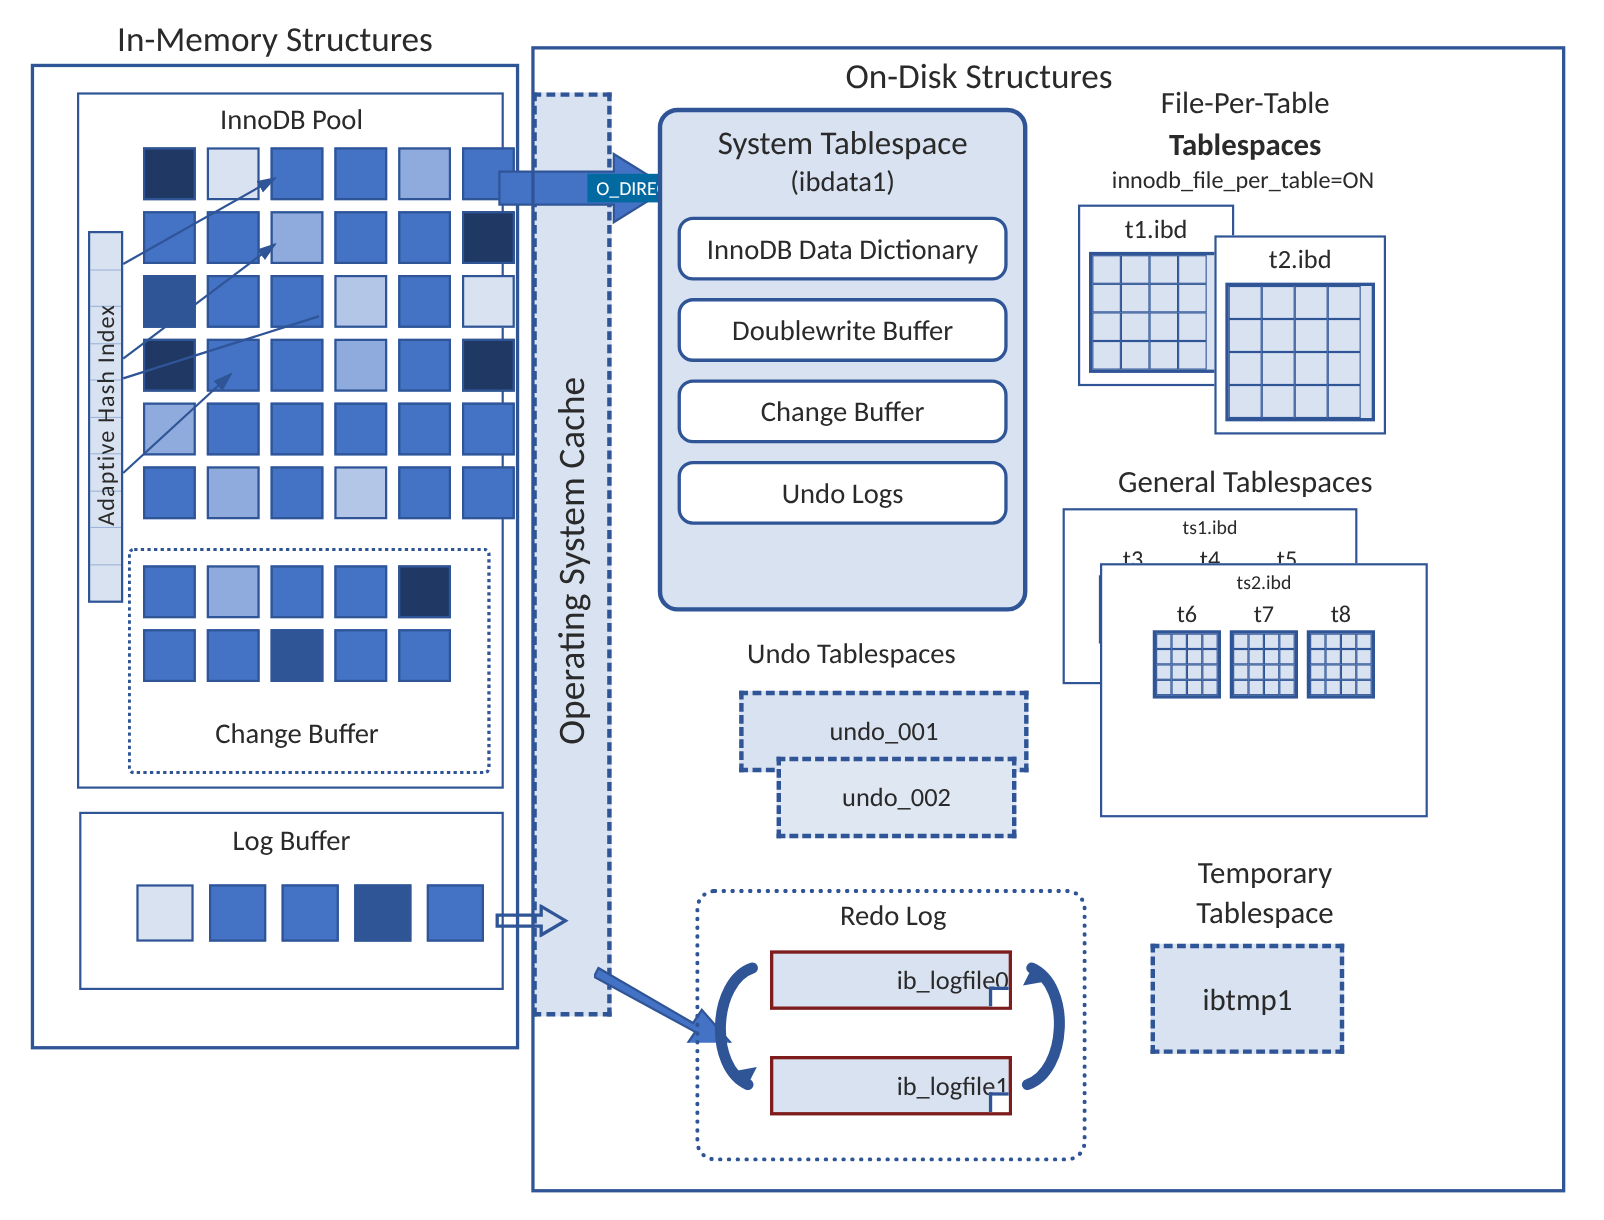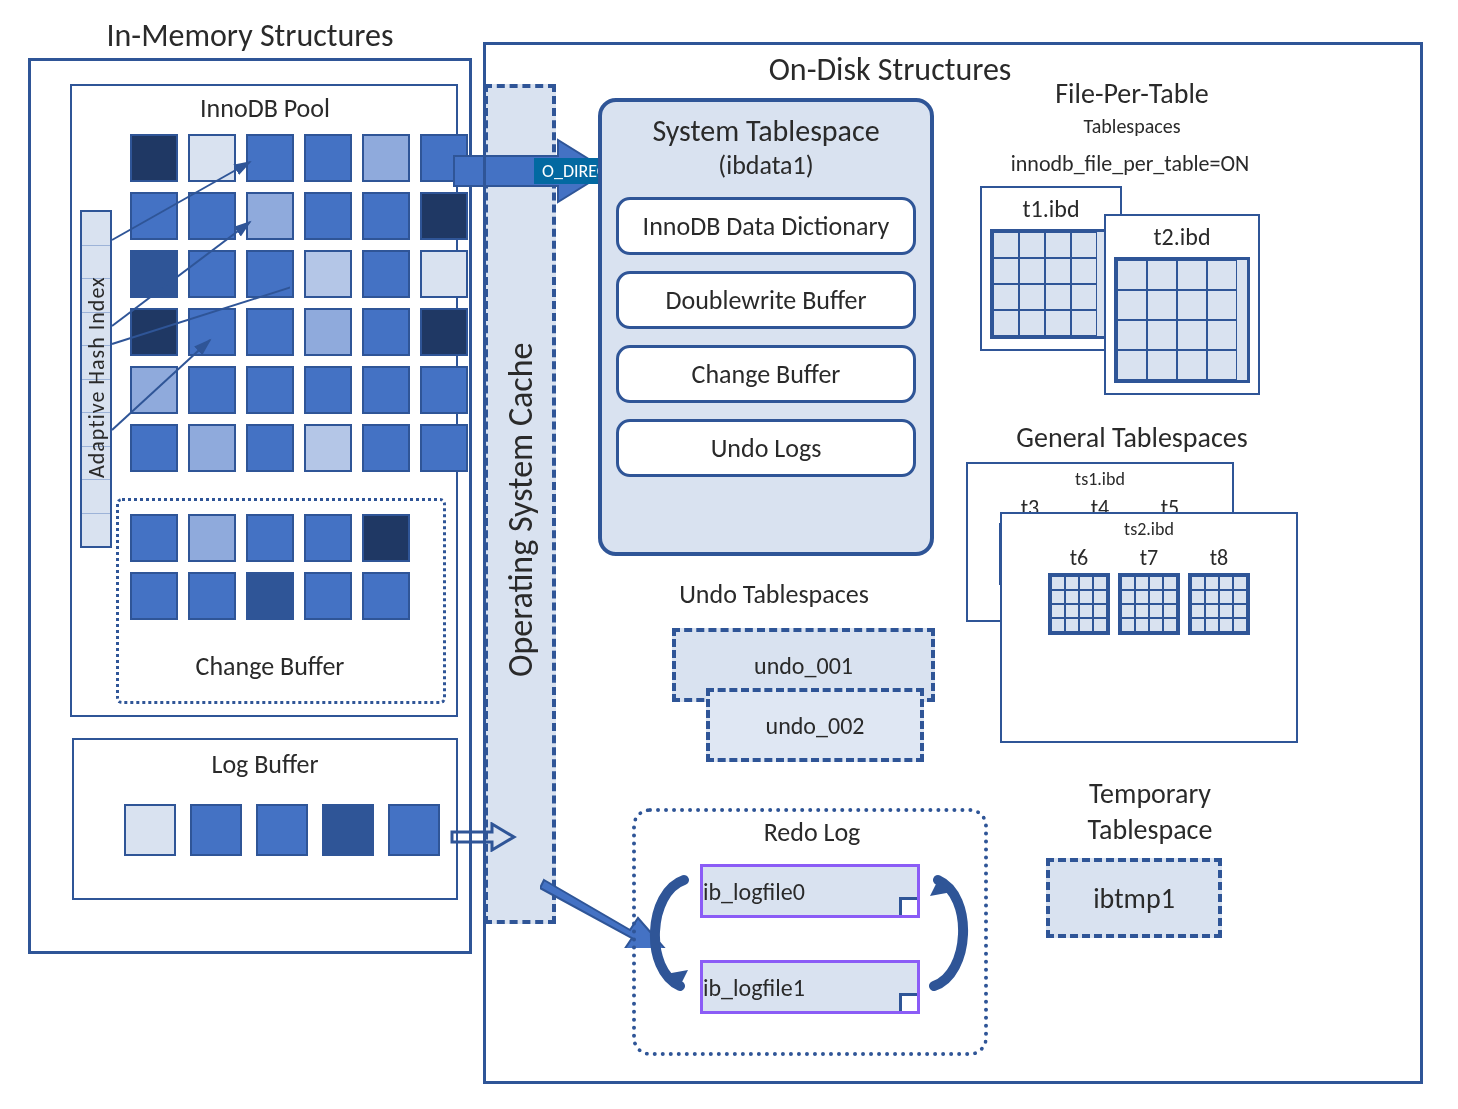--- a/index.html
+++ b/index.html
@@ -115,31 +115,31 @@
   #undo2 { left:706px; top:688px; width:218px; height:74px; background:#dfe7f3; }
 
   
   #redo-box {
     position:absolute; left:632px; top:808px; width:356px; height:248px;
     border:4px dotted #2f5597; border-radius:18px;
   }
   #redo-title { position:absolute; left:712px; top:816px; width:200px; }
   .redo-file {
     position:absolute; width:220px; height:54px; background:#d9e2f0;
-    border:3px solid #8b5cf6; display:flex; align-items:center; justify-content:flex-start;
+    border:3px solid #7f1d1d; display:flex; align-items:center; justify-content:flex-end;
     font-size:24px;
   }
   .redo-file .corner { position:absolute; right:0; bottom:0; width:18px; height:18px; background:#fff; border-left:3px solid #2f5597; border-top:3px solid #2f5597; }
   #redo0 { left:700px; top:864px; }
   #redo1 { left:700px; top:960px; }
   .cycle-arrow { position:absolute; width:60px; height:120px; }
 
   
   #fpt-title1 { position:absolute; left:972px; top:76px; width:320px; font-size:28px; }
-  #fpt-title2 { position:absolute; left:972px; top:114px; width:320px; font-size:20px; }
+  #fpt-title2 { position:absolute; left:972px; top:114px; width:320px; font-size:28px;font-weight:bold; }
   #fpt-sub { position:absolute; left:960px; top:150px; width:340px; }
   .file-box {
     position:absolute; border:2px solid #2f5597; background:#fff; padding:6px 8px 10px 8px;
   }
   .file-box .fname { font-size:24px; text-align:center; margin-bottom:6px; }
   .mini-grid {
     display:grid; grid-template-columns:repeat(4,26px); grid-template-rows:repeat(4,26px);
     border:3px solid #2f5597; background:#d9e2f0;
   }
   .mini-grid div { border:1px solid #2f5597; }
@@ -158,21 +158,21 @@
   .gen-tables .tname { font-size:22px; margin-bottom:2px; }
   .tiny-grid {
     display:grid; grid-template-columns:repeat(4,14px); grid-template-rows:repeat(4,14px);
     border:3px solid #2f5597; background:#d9e2f0; margin:0 auto;
   }
   .tiny-grid div { border:1px solid #2f5597; }
 
   
   #tmp-title1 { position:absolute; left:1020px; top:776px; width:260px; font-size:28px; }
   #tmp-title2 { position:absolute; left:1020px; top:812px; width:260px; font-size:28px; }
-  #tmp-box { left:1046px; top:858px; width:176px; height:80px; font-size:28px; }
+  #tmp-box { left:1046px; top:858px; width:176px; height:100px; font-size:28px; }
 </style>
 </head>
 <body>
 
 <div id="inmem-title" class="label">In-Memory Structures</div>
 <div id="inmem-box" class="outer-border"></div>
 
 <div id="bufpool-box"></div>
 <div id="bufpool-title" class="label-sm">InnoDB Pool</div>
 <div id="grid-main" class="block-grid">

